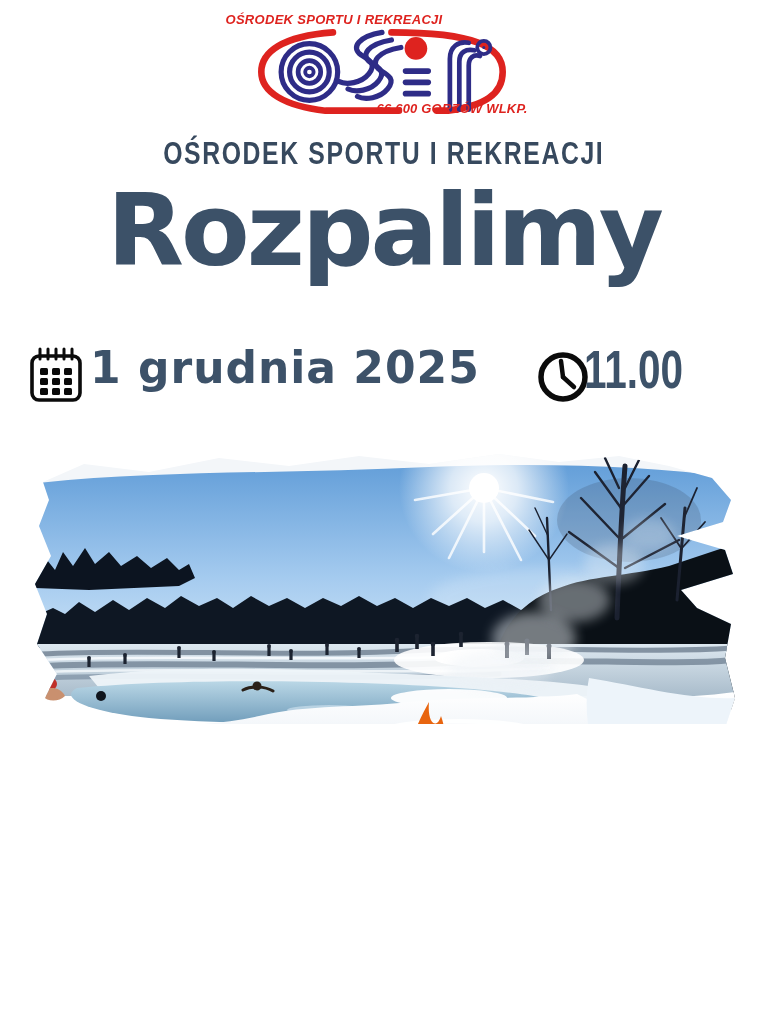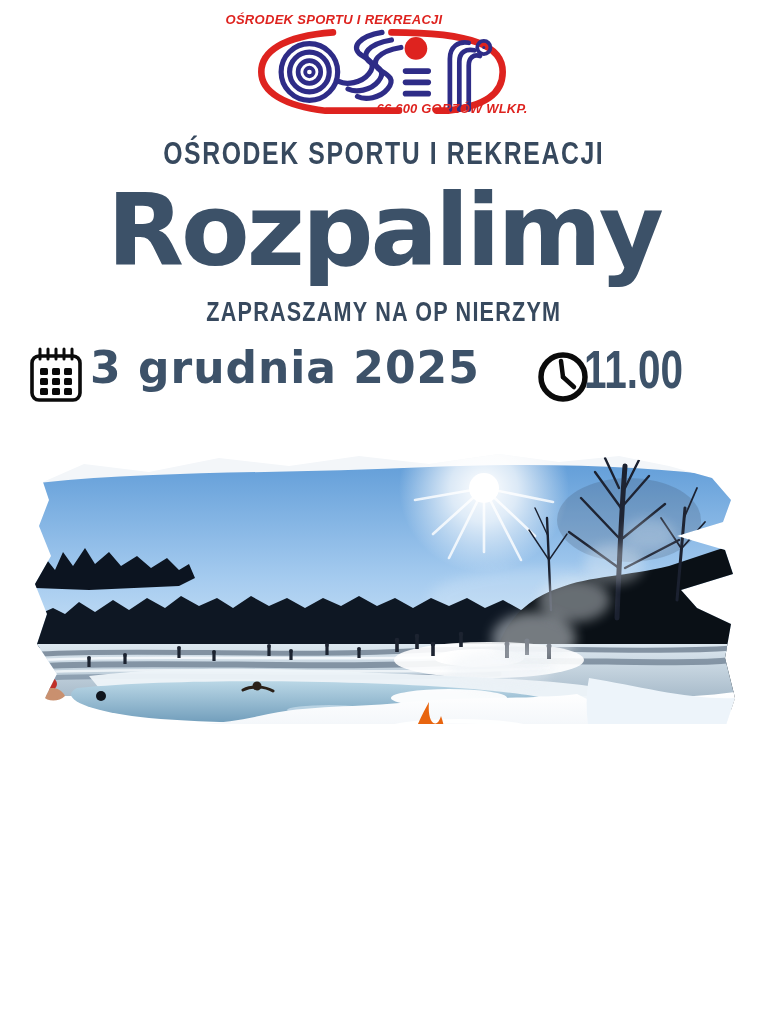--- a/index.html
+++ b/index.html
@@ -156,23 +156,20 @@
   </svg>
 
   <div class="abs" id="logo-bottom-text">66 600 GORZÓW WLKP.</div>
 
   <div class="abs center" id="org-line">
     <span class="cond">OŚRODEK SPORTU I REKREACJI</span>
   </div>
 
   <div class="abs center" id="main-title">Rozpalimy</div>
 
-  <div class="abs center" id="subtitle">
-    <span class="cond">ZAPRASZAMY NA OP NIERZYM</span>
-  </div>
 
   <svg class="abs" style="left:28px;top:346px;" width="56" height="58" viewBox="0 0 56 58">
     <rect x="4" y="10" width="48" height="44" rx="7" fill="none" stroke="#0b0b0b" stroke-width="3.6"></rect>
     <g stroke="#0b0b0b" stroke-width="3" stroke-linecap="round">
       <line x1="12" y1="3" x2="12" y2="13"></line>
         <line x1="20" y1="3" x2="20" y2="13"></line>
       <line x1="28" y1="3" x2="28" y2="13"></line>
         <line x1="36" y1="3" x2="36" y2="13"></line>
       <line x1="44" y1="3" x2="44" y2="13"></line>
     </g>
@@ -182,21 +179,21 @@
         <rect x="36" y="22" width="8" height="7" rx="1.5"></rect>
       <rect x="12" y="32" width="8" height="7" rx="1.5"></rect>
         <rect x="24" y="32" width="8" height="7" rx="1.5"></rect>
         <rect x="36" y="32" width="8" height="7" rx="1.5"></rect>
       <rect x="12" y="42" width="8" height="7" rx="1.5"></rect>
         <rect x="24" y="42" width="8" height="7" rx="1.5"></rect>
         <rect x="36" y="42" width="8" height="7" rx="1.5"></rect>
     </g>
   </svg>
 
-  <div class="abs" id="date-text">3 grudnia 2025</div>
+  <div class="abs" id="date-text">1 grudnia 2025</div>
 
   <svg class="abs" style="left:536px;top:350px;" width="54" height="54" viewBox="0 0 54 54">
     <circle cx="27" cy="27" r="22" fill="none" stroke="#0b0b0b" stroke-width="5.5"></circle>
     <line x1="27" y1="27" x2="25" y2="11" stroke="#0b0b0b" stroke-width="4.5" stroke-linecap="round"></line>
     <line x1="27" y1="27" x2="38" y2="37" stroke="#0b0b0b" stroke-width="4.5" stroke-linecap="round"></line>
   </svg>
 
   <div class="abs" id="time-text">11.00</div>
 
   <svg class="abs" role="img" style="left:29px;top:448px;" width="710" height="412" viewBox="0 0 710 412" aria-label="Morsy w przeręblu na zaśnieżonym jeziorze, las w tle i ognisko na brzegu">

